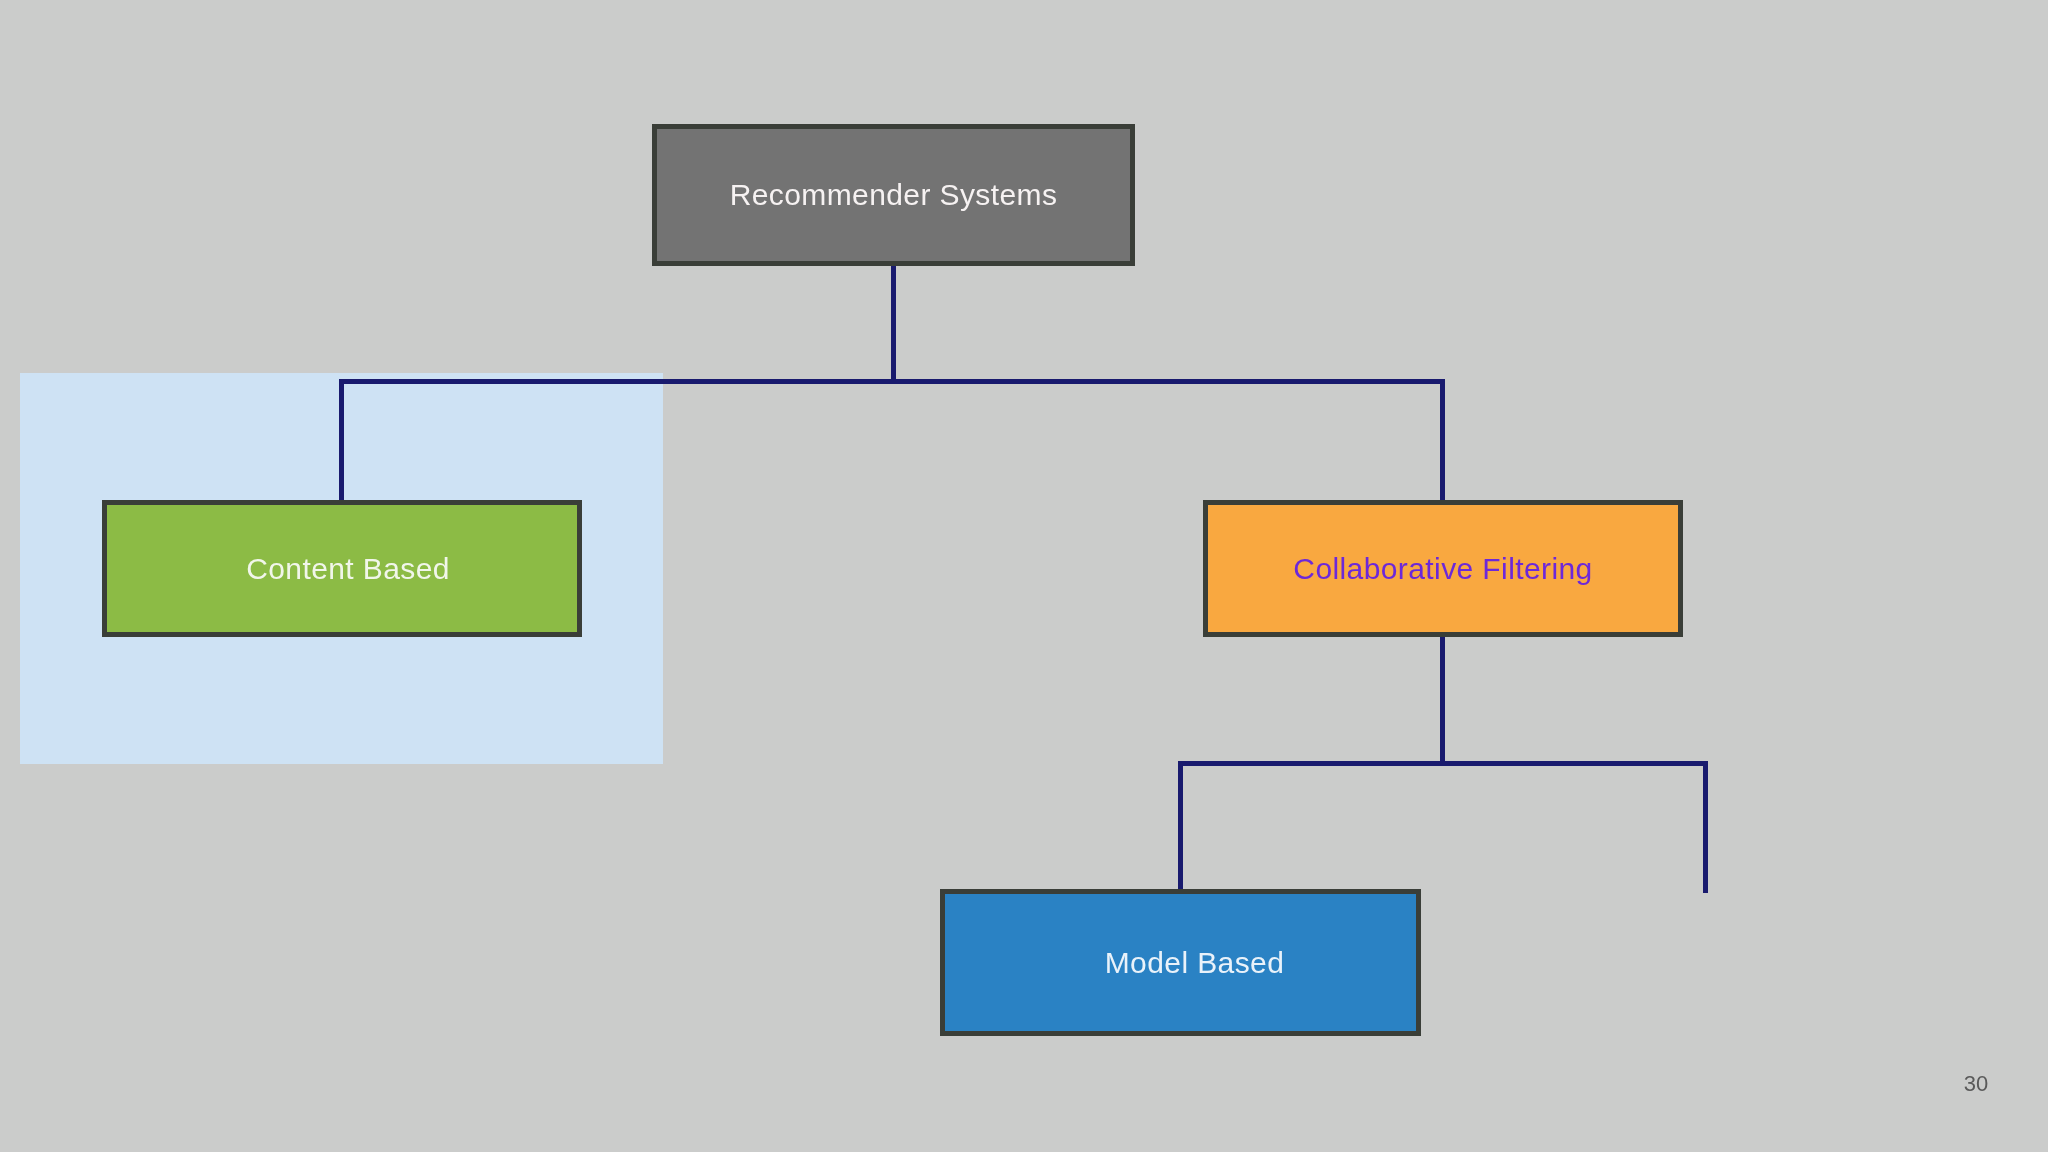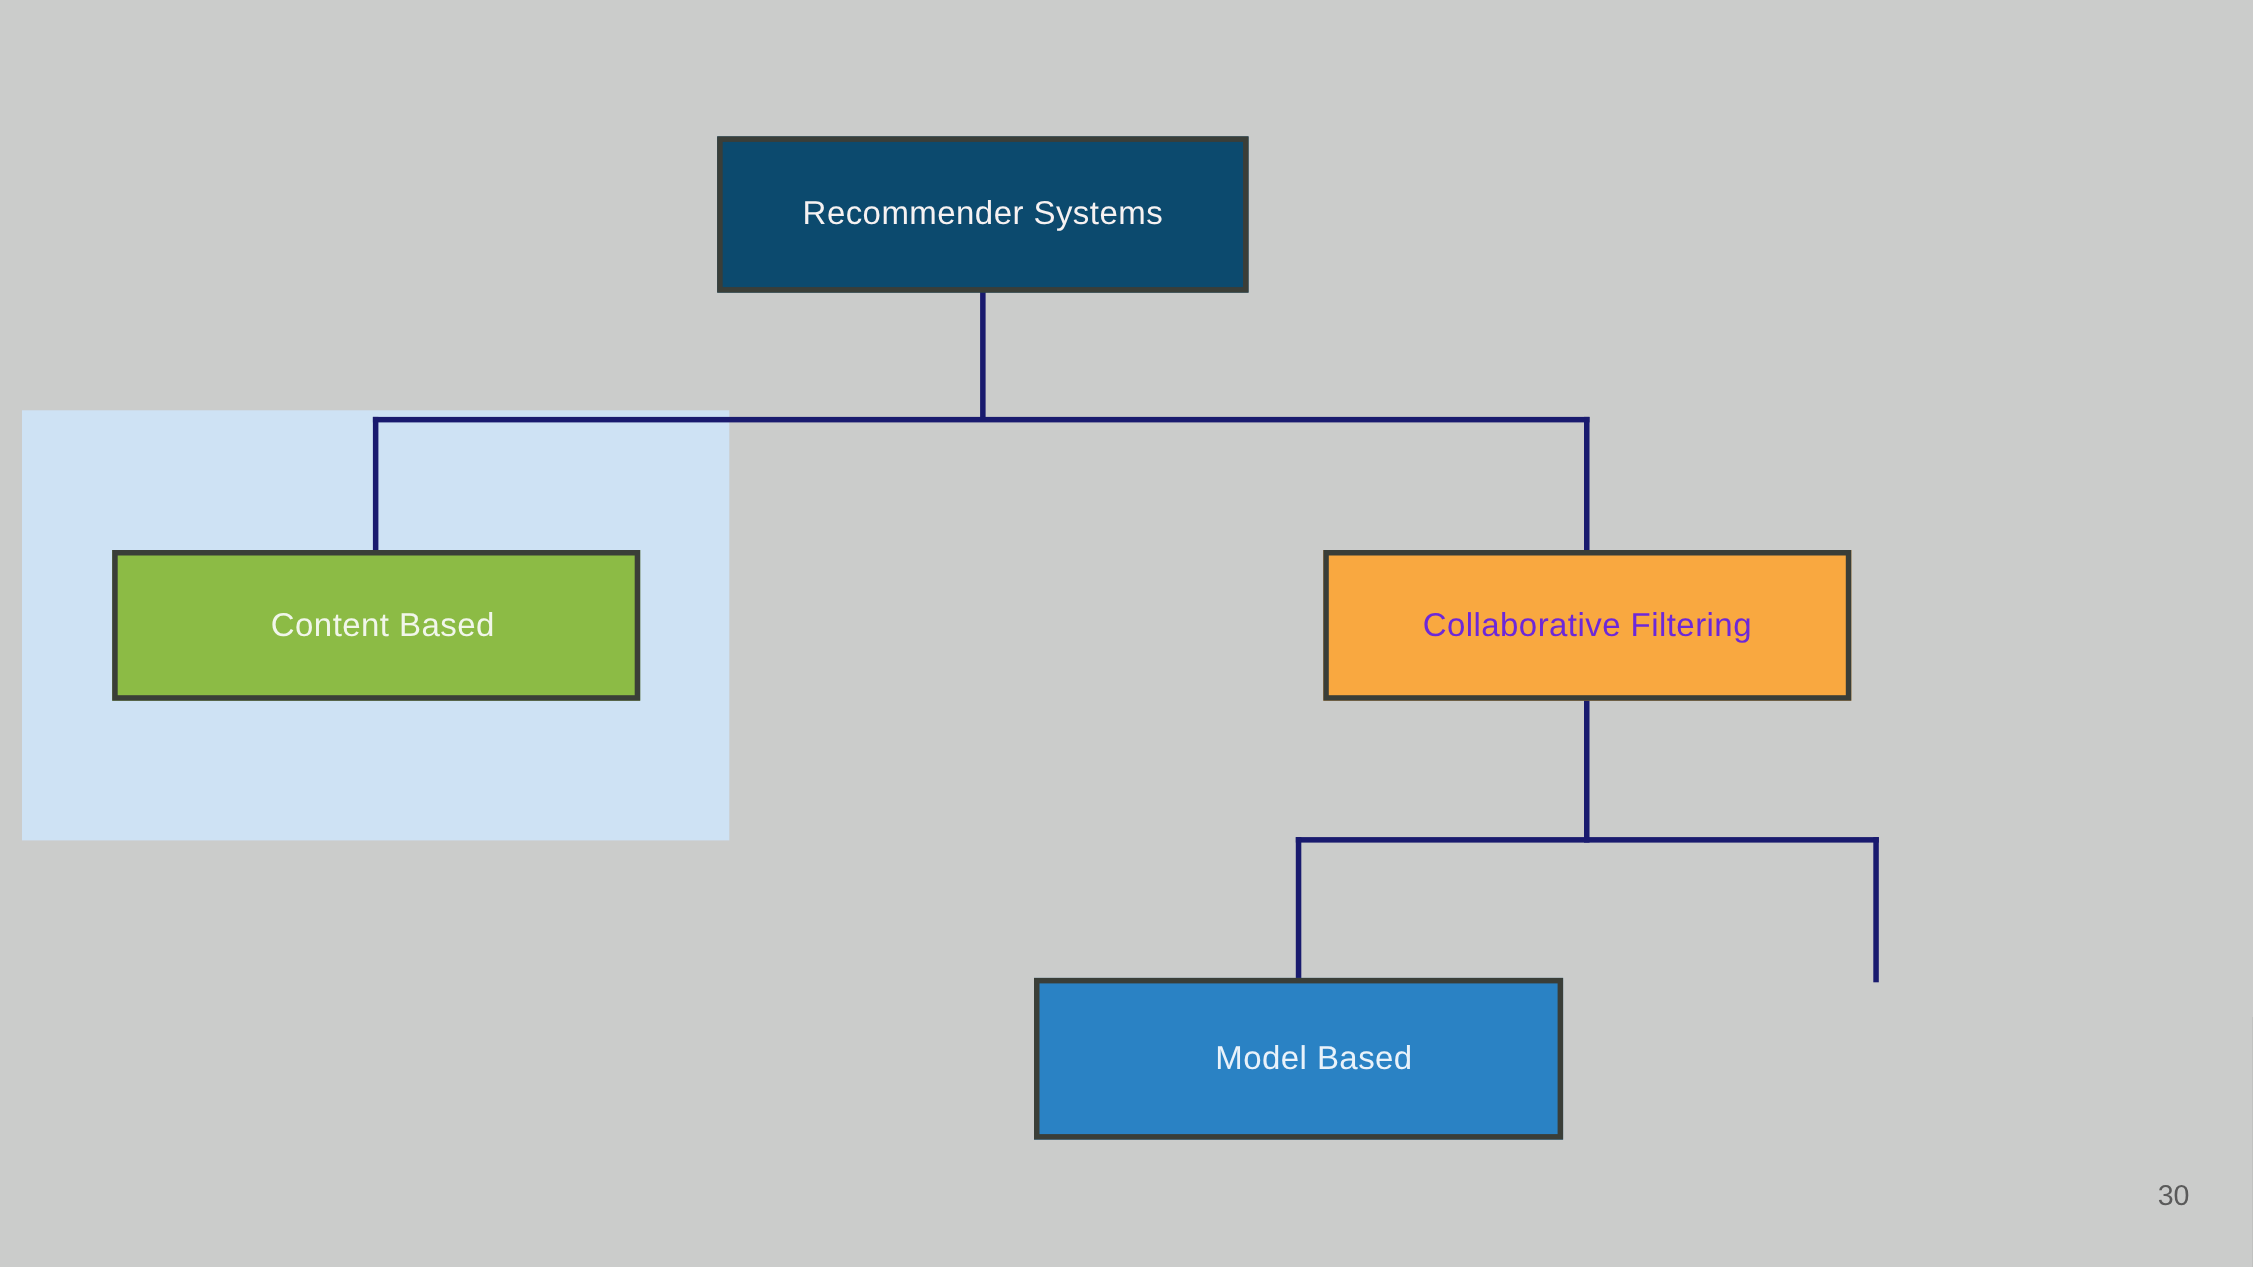--- a/index.html
+++ b/index.html
@@ -31,40 +31,40 @@
     border:5px solid var(--node-border,#3a3e38);
     font-size:30px;letter-spacing:0.4px;text-align:center;
   }
   .n-root    {left:652px;  top:124px; width:483px; height:142px;}
   .n-content {left:102px;  top:500px; width:480px; height:137px;padding-left:12px;}
   .n-collab  {left:1203px; top:500px; width:480px; height:137px;}
   .n-model   {left:940px;  top:889px; width:481px; height:147px;padding-left:28px;}
   .n-memory  {left:1465px; top:889px; width:482px; height:147px;}
   .page-number{
     position:absolute;left:1940px;top:1071px;width:72px;
-    font-size:26px;text-align:center;
+    font-size:22px;text-align:center;
   }
 </style>
 </head>
 <body>
 
 <div class="slide" style="--bg: #cbcccb; --panel: #cee2f4; --connector: #191a6e; --node-border: #3a3e38;">
 
   <div class="highlight-panel"></div>
 
   <div class="edge e-root-stem"></div>
   <div class="edge e-l1-h"></div>
   <div class="edge e-l1-left"></div>
   <div class="edge e-l1-right"></div>
   <div class="edge e-cf-stem"></div>
   <div class="edge e-l2-h"></div>
   <div class="edge e-l2-left"></div>
   <div class="edge e-l2-right"></div>
 
-  <div class="node n-root" style="background-color: #0c4a6e; color: rgb(246, 242, 242);">Recommender Systems</div>
+  <div class="node n-root" style="background-color: #737373; color: rgb(246, 242, 242);">Recommender Systems</div>
 
   <div class="node n-content" style="background-color: rgb(140, 187, 69); color: rgb(241, 246, 234);">Content Based</div>
 
   <div class="node n-collab" style="background-color: rgb(249, 168, 64); color: #6d28d9;">Collaborative Filtering</div>
 
   <div class="node n-model" style="background-color: rgb(42, 130, 196); color: rgb(233, 242, 250);">Model Based</div>
 
 
   <div class="page-number" style="color: rgb(90, 90, 90);">30</div>
 

